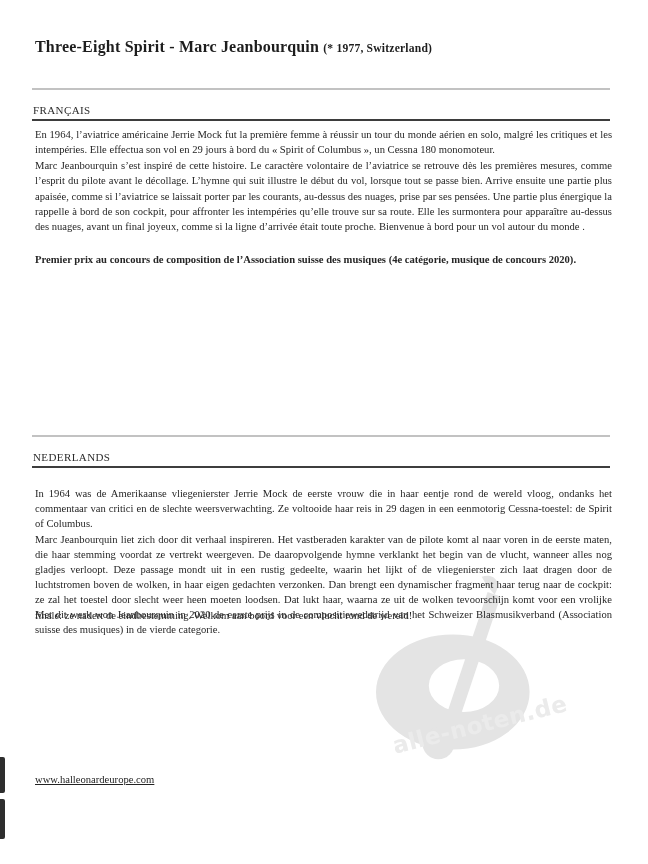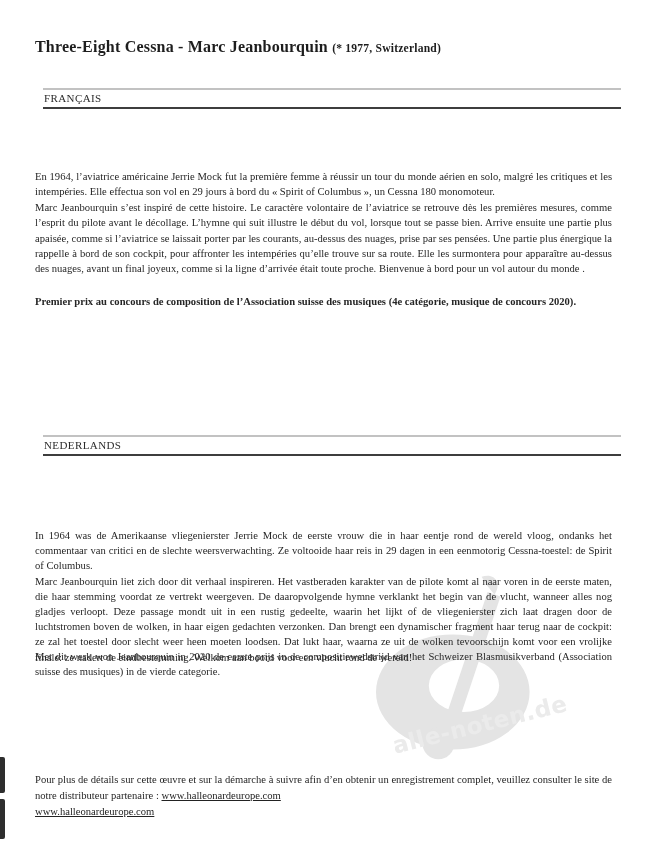--- a/index.html
+++ b/index.html
@@ -10,31 +10,31 @@
     font-family:"Liberation Serif", serif;
     color:#242424;
     overflow:hidden;
   }
   .title{
     position:absolute;left:35px;top:38px;width:578px;
     font-size:16px;font-weight:bold;letter-spacing:.2px;color:#1d1d1d;
   }
   .title .suffix{font-size:11.6px;font-weight:bold;}
   .section-header{
-    position:absolute;left:43px;width:577px;
+    position:absolute;left:32px;width:577px;
     border-top:2px solid #c2c2c2;
     border-bottom:2px solid #3d3d3d;
-    padding:2px 0 3px 1px;
+    padding:14px 0 3px 1px;
     font-size:11px;letter-spacing:.4px;color:#2c2c2c;
   }
   .hdr-fr{top:88px;}
   .hdr-nl{top:435px;}
   .body-block{
     position:absolute;left:35px;width:577px;
-    font-size:10.6px;line-height:15.4px;text-align:justify;color:#262626;margin-top:42px;
+    font-size:10.6px;line-height:15.4px;text-align:justify;color:#262626;
   }
   .body-block p{margin:0;}
   .fr-text{top:127px;}
   .fr-prize{top:252px;font-weight:bold;}
   .nl-text{top:486px;line-height:15.2px;}
   .nl-prize{top:607px;}
   .footer{
     position:absolute;left:35px;top:772px;width:577px;
     font-size:10.6px;line-height:16.2px;text-align:justify;color:#262626;
   }
@@ -71,21 +71,21 @@
         <rect x="-9" y="-100" width="17" height="212" transform="translate(168,28) rotate(18.5) translate(0,100)"></rect>
         <circle cx="98" cy="214" r="20"></circle>
       </g>
     </svg>
   </div>
   <div class="wm-text">alle-noten.de</div>
 
   <div class="content">
 
     <div class="title">
-      <span>Three-Eight Cessna - Marc Jeanbourquin</span>
+      <span>Three-Eight Spirit - Marc Jeanbourquin</span>
       <span class="suffix">(* 1977, Switzerland)</span>
     </div>
 
     <div class="section-header hdr-fr">
       <span>FRANÇAIS</span>
     </div>
     <div class="body-block fr-text">
       <p>En 1964, l’aviatrice américaine Jerrie Mock fut la première femme à réussir un tour du monde aérien en solo, malgré les critiques et les intempéries. Elle effectua son vol en 29 jours à bord du « Spirit of Columbus », un Cessna 180 monomoteur.</p>
       <p>Marc Jeanbourquin s’est inspiré de cette histoire. Le caractère volontaire de l’aviatrice se retrouve dès les premières mesures, comme l’esprit du pilote avant le décollage. L’hymne qui suit illustre le début du vol, lorsque tout se passe bien. Arrive ensuite une partie plus apaisée, comme si l’aviatrice se laissait porter par les courants, au-dessus des nuages, prise par ses pensées. Une partie plus énergique la rappelle à bord de son cockpit, pour affronter les intempéries qu’elle trouve sur sa route. Elle les surmontera pour apparaître au-dessus des nuages, avant un final joyeux, comme si la ligne d’arrivée était toute proche. Bienvenue à bord pour un vol autour du monde .</p>
     </div>
@@ -98,21 +98,20 @@
     </div>
     <div class="body-block nl-text">
       <p>In 1964 was de Amerikaanse vliegenierster Jerrie Mock de eerste vrouw die in haar eentje rond de wereld vloog, ondanks het commentaar van critici en de slechte weersverwachting. Ze voltooide haar reis in 29 dagen in een eenmotorig Cessna-toestel: de Spirit of Columbus.</p>
       <p>Marc Jeanbourquin liet zich door dit verhaal inspireren. Het vastberaden karakter van de pilote komt al naar voren in de eerste maten, die haar stemming voordat ze vertrekt weergeven. De daaropvolgende hymne verklankt het begin van de vlucht, wanneer alles nog gladjes verloopt. Deze passage mondt uit in een rustig gedeelte, waarin het lijkt of de vliegenierster zich laat dragen door de luchtstromen boven de wolken, in haar eigen gedachten verzonken. Dan brengt een dynamischer fragment haar terug naar de cockpit: ze zal het toestel door slecht weer heen moeten loodsen. Dat lukt haar, waarna ze uit de wolken tevoorschijn komt voor een vrolijke finale: ze nadert de eindbestemming. Welkom aan boord voor een vlucht rond de wereld!</p>
     </div>
     <div class="body-block nl-prize">
       <p>Met dit werk won Jeanbourquin in 2020 de eerste prijs in de compositiewedstrijd van het Schweizer Blasmusikverband (Association suisse des musiques) in de vierde categorie.</p>
     </div>
 
     <div class="footer">
-      <p><span>Pour plus de détails sur cette œuvre et sur la démarche à suivre afin d’en obtenir un enregistrement complet, veuillez consulter le site de notre distributeur partenaire : </span><a class="doc-link">www.halleonardeurope.com</a></p>
       <p><a class="doc-link">www.halleonardeurope.com</a></p>
     </div>
 
   </div>
 
   <div class="scan-mark scan-mark-1"></div>
   <div class="scan-mark scan-mark-2"></div>
 
 </div>
 

